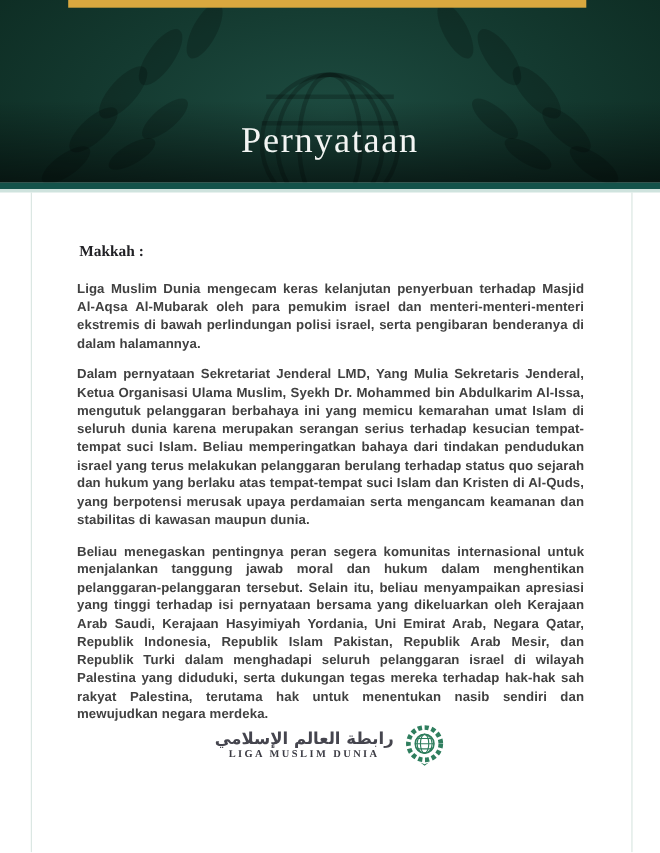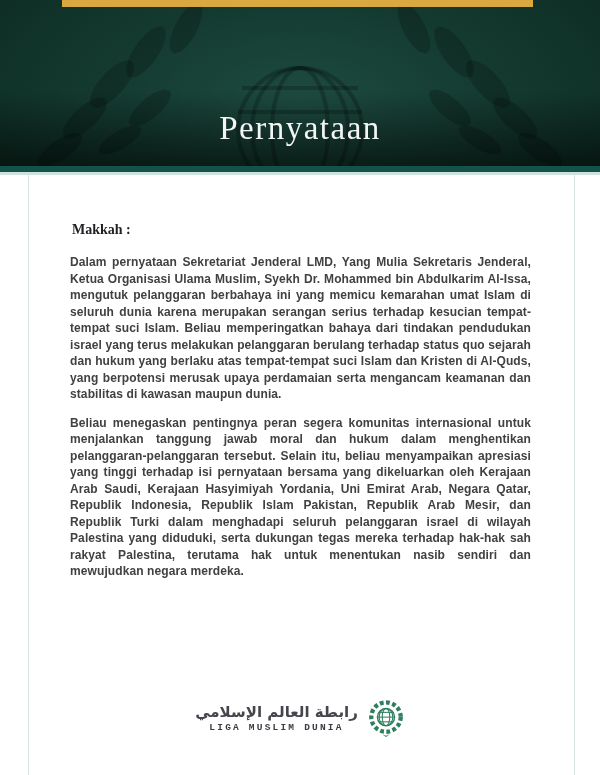--- a/index.html
+++ b/index.html
@@ -37,30 +37,30 @@
     font-family:"Liberation Serif","DejaVu Serif",serif;
     font-size:14px;font-weight:bold;color:#222226;margin:0 0 16px 2px;
   }
   .content p{
     margin:0 0 12px 0;
     font-size:12px;font-weight:bold;line-height:16.5px;
     text-align:justify;letter-spacing:0.1px;color:#414141;
   }
   
   .footer-logo{
-    position:absolute;top:699px;left:0;width:600px;
+    position:absolute;top:658px;left:0;width:600px;
     display:flex;justify-content:center;align-items:center;gap:9px;
   }
   .logo-text{text-align:center;line-height:1;}
   .logo-arabic{
     font-family:"DejaVu Sans",sans-serif;
     font-size:15px;color:#45454e;display:block;margin-bottom:3px;font-weight:bold;
   }
   .logo-latin{
-    font-family:Liberation Mono, monospace;
+    font-family:Liberation Serif, serif;
     font-size:9.5px;font-weight:bold;letter-spacing:2.2px;color:#3b3b43;display:block;
   }
   .emblem{display:block;}
 </style>
 </head>
 <body>
 
 <div class="page">
 
   <div class="header">
@@ -96,20 +96,21 @@
     <div class="header-title">Pernyataan</div>
   </div>
   <div class="stripe-teal"></div>
   <div class="stripe-mint"></div>
 
   <div class="side-line left"></div>
   <div class="side-line right"></div>
 
   <div class="content">
     <div class="makkah">Makkah :</div>
+    <p>Liga Muslim Dunia mengecam keras kelanjutan penyerbuan terhadap Masjid Al-Aqsa Al-Mubarak oleh para pemukim israel dan menteri-menteri-menteri ekstremis di bawah perlindungan polisi israel, serta pengibaran benderanya di dalam halamannya.</p>
     <p>Dalam pernyataan Sekretariat Jenderal LMD, Yang Mulia Sekretaris Jenderal, Ketua Organisasi Ulama Muslim, Syekh Dr. Mohammed bin Abdulkarim Al-Issa, mengutuk pelanggaran berbahaya ini yang memicu kemarahan umat Islam di seluruh dunia karena merupakan serangan serius terhadap kesucian tempat-tempat suci Islam. Beliau memperingatkan bahaya dari tindakan pendudukan israel yang terus melakukan pelanggaran berulang terhadap status quo sejarah dan hukum yang berlaku atas tempat-tempat suci Islam dan Kristen di Al-Quds, yang berpotensi merusak upaya perdamaian serta mengancam keamanan dan stabilitas di kawasan maupun dunia.</p>
     <p>Beliau menegaskan pentingnya peran segera komunitas internasional untuk menjalankan tanggung jawab moral dan hukum dalam menghentikan pelanggaran-pelanggaran tersebut. Selain itu, beliau menyampaikan apresiasi yang tinggi terhadap isi pernyataan bersama yang dikeluarkan oleh Kerajaan Arab Saudi, Kerajaan Hasyimiyah Yordania, Uni Emirat Arab, Negara Qatar, Republik Indonesia, Republik Islam Pakistan, Republik Arab Mesir, dan Republik Turki dalam menghadapi seluruh pelanggaran israel di wilayah Palestina yang diduduki, serta dukungan tegas mereka terhadap hak-hak sah rakyat Palestina, terutama hak untuk menentukan nasib sendiri dan mewujudkan negara merdeka.</p>
   </div>
 
   <div class="footer-logo">
     <div class="logo-text">
       <span class="logo-arabic">رابطة العالم الإسلامي</span>
       <span class="logo-latin">LIGA MUSLIM DUNIA</span>
     </div>
     <svg class="emblem" width="38" height="40" viewBox="0 0 40 42" xmlns="http://www.w3.org/2000/svg">

